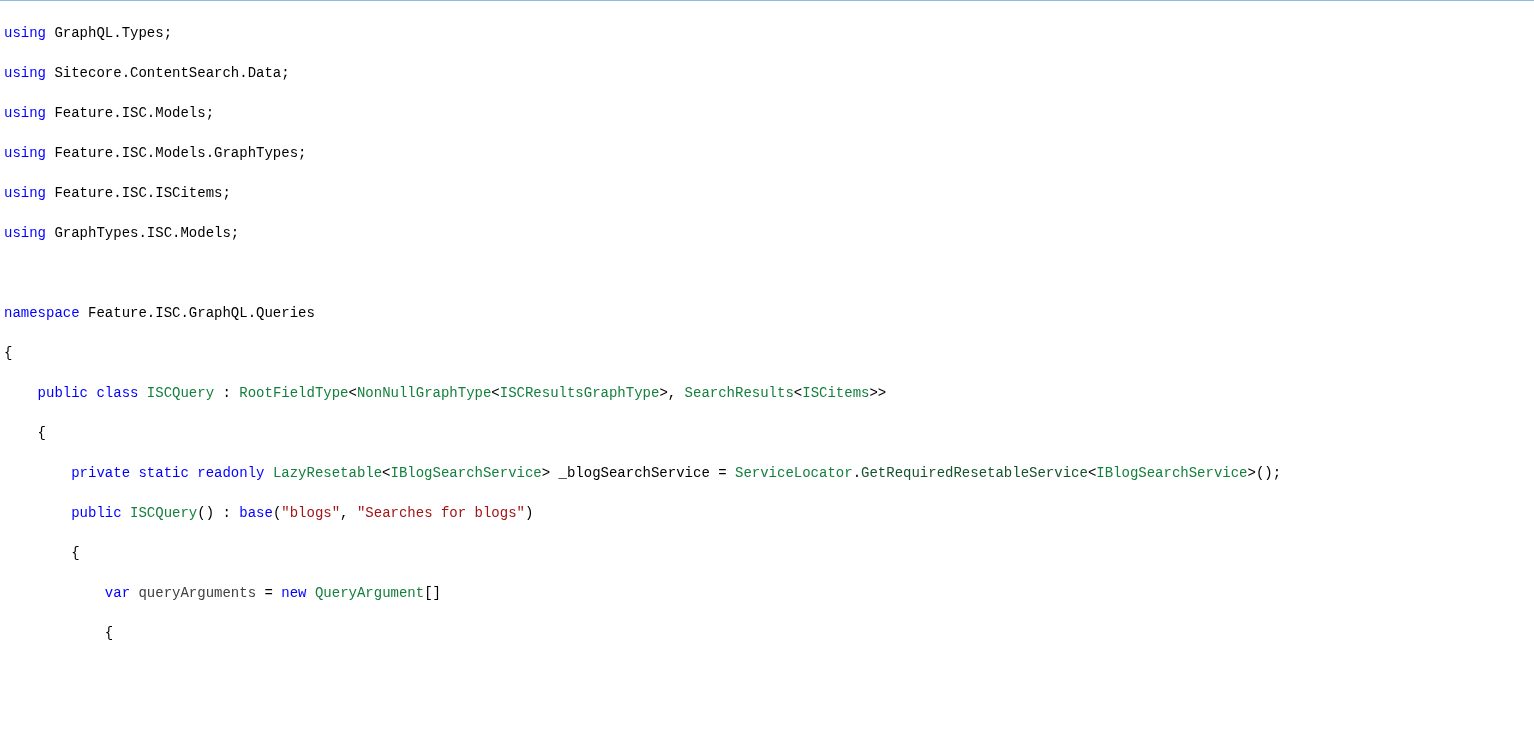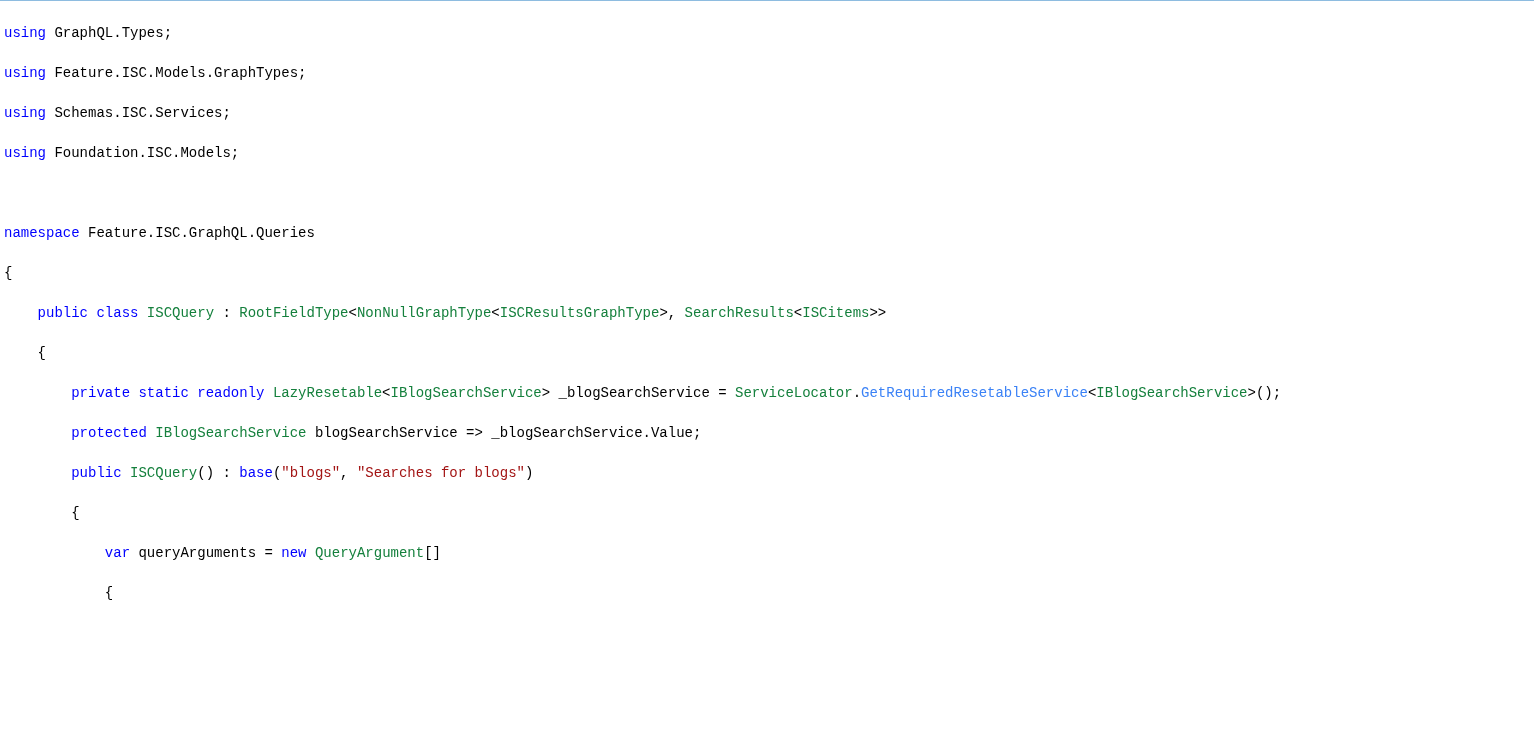--- a/index.html
+++ b/index.html
@@ -13,39 +13,40 @@
     border-top: 1px solid #8ebce0;
   }
   .editor {
     padding: 2px 4px;
     white-space: pre;
     overflow: auto;
   }
   .kw { color: #0000ff; }
   .type { color: #15803d; }
   .str { color: #a31515; }
-  .method { color: #3b82f6; }
-  .param { color: #000000; text-align: center; }
+  .method { color: #14532d; }
+  .param { color: #404040; text-align: center; }
   .line { display: block; }
 </style>
 </head>
 <body>
 
 <div class="editor">
 <span class="line"><span class="kw">using</span><span> GraphQL.Types;</span></span>
+<span class="line"><span class="kw">using</span><span> Sitecore.ContentSearch.Data;</span></span>
+<span class="line"><span class="kw">using</span><span> Feature.ISC.Models;</span></span>
 <span class="line"><span class="kw">using</span><span> Feature.ISC.Models.GraphTypes;</span></span>
-<span class="line"><span class="kw">using</span><span> Schemas.ISC.Services;</span></span>
-<span class="line"><span class="kw">using</span><span> Foundation.ISC.Models;</span></span>
+<span class="line"><span class="kw">using</span><span> Feature.ISC.ISCitems;</span></span>
+<span class="line"><span class="kw">using</span><span> GraphTypes.ISC.Models;</span></span>
 <span class="line"> </span>
 <span class="line"><span class="kw">namespace</span><span> Feature.ISC.GraphQL.Queries</span></span>
 <span class="line"><span>{</span></span>
 <span class="line">    <span class="kw">public</span> <span class="kw">class</span> <span class="type">ISCQuery</span><span> : </span><span class="type">RootFieldType</span><span>&lt;</span><span class="type">NonNullGraphType</span><span>&lt;</span><span class="type">ISCResultsGraphType</span><span>&gt;</span><span>, </span><span class="type">SearchResults</span><span>&lt;</span><span class="type">ISCitems</span><span>&gt;</span><span>&gt;</span></span>
 <span class="line">    <span>{</span></span>
 <span class="line">        <span class="kw">private</span> <span class="kw">static</span> <span class="kw">readonly</span> <span class="type">LazyResetable</span><span>&lt;</span><span class="type">IBlogSearchService</span><span>&gt;</span><span> _blogSearchService = </span><span class="type">ServiceLocator</span><span>.</span><span class="method">GetRequiredResetableService</span><span>&lt;</span><span class="type">IBlogSearchService</span><span>&gt;</span><span>()</span><span>;</span></span>
-<span class="line">        <span class="kw">protected</span> <span class="type">IBlogSearchService</span><span> blogSearchService =&gt; _blogSearchService.Value;</span></span>
 <span class="line">        <span class="kw">public</span> <span class="type">ISCQuery</span><span>() : </span><span class="kw">base</span><span>(</span><span class="str">"blogs"</span><span>, </span><span class="str">"Searches for blogs"</span><span>)</span></span>
 <span class="line">        <span>{</span></span>
 <span class="line">            <span class="kw">var</span> <span class="param">queryArguments</span><span> = </span><span class="kw">new</span> <span class="type">QueryArgument</span><span>[]</span></span>
 <span class="line">            <span>{</span></span>
 
 
 
 
 
 

